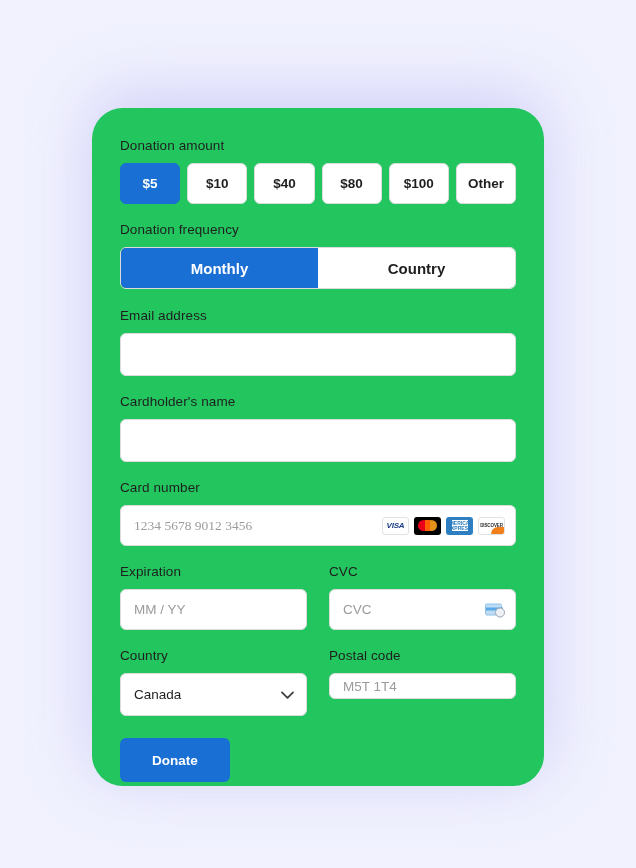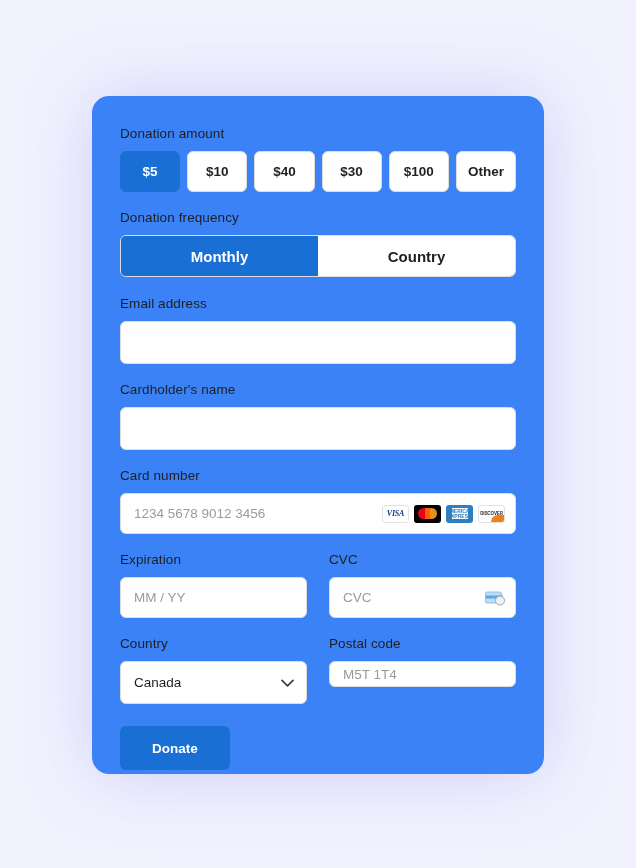--- a/index.html
+++ b/index.html
@@ -27,25 +27,25 @@
     border-radius: 20px;
     background: #c9c6f7;
     filter: blur(34px);
     opacity: 0.85;
     z-index: 0;
   }
 
   .card {
     position: absolute;
     left: 92px;
-    top: 96px;
+    top: 108px;
     width: 452px;
     height: 678px;
-    background: #3b82f6;
-    border-radius: 17px;
+    background: #22c55e;
+    border-radius: 31px;
     z-index: 2;
     padding: 30px 28px 0 28px;
   }
 
   .field-label {
     font-size: 13.5px;
     color: #1f1f1f;
     line-height: 16px;
     margin: 0 0 9px 0;
     letter-spacing: 0.1px;
@@ -121,21 +121,21 @@
     outline: none;
     display: block;
   }
   .input-box::placeholder { color: #9b9b9b; }
 
   .group { margin-bottom: 18px; }
   .group.tall .input-box { height: 43px; }
 
   
   .cardnum-wrap { position: relative; }
-  .cardnum-wrap .input-box { padding-right: 135px; }
+  .cardnum-wrap .input-box { padding-right: 135px; font-family: Liberation Serif, serif; }
   .brands {
     position: absolute;
     right: 11px;
     top: 50%;
     transform: translateY(-50%);
     display: flex;
     gap: 5px;
     align-items: center;
   }
   .brand {
@@ -150,21 +150,21 @@
   }
   .brand.visa {
     background: #fff;
     border: 1px solid #e2e2e2;
   }
   .brand.visa span {
     color: #1a3b86;
     font-size: 8px;
     font-weight: bold;
     font-style: italic;
-    font-family: Liberation Serif, serif;
+    font-family: Liberation Sans, sans-serif;
     letter-spacing: -0.2px;
   }
   .brand.mc { background: #000000; }
   .mc-c { width: 11px; height: 11px; border-radius: 50%; position: absolute; }
   .mc-c.left { background: #eb001b; left: 4px; }
   .mc-c.right { background: #f79e1b; right: 4px; opacity: 0.92; }
   .mc-c.mid {
     background: #ff5f00; width: 5px; height: 11px;
     left: 11px; border-radius: 0;
   }
@@ -266,21 +266,21 @@
 
 <div class="card">
 
   
   <div>
     <div class="field-label">Donation amount</div>
     <div class="amount-row">
       <button class="amt-btn selected">$5</button>
       <button class="amt-btn">$10</button>
       <button class="amt-btn">$40</button>
-      <button class="amt-btn">$30</button>
+      <button class="amt-btn">$80</button>
       <button class="amt-btn">$100</button>
       <button class="amt-btn">Other</button>
     </div>
   </div>
 
   
   <div>
     <div class="field-label">Donation frequency</div>
     <div class="freq-row">
       <button class="freq-btn selected">Monthly</button>

